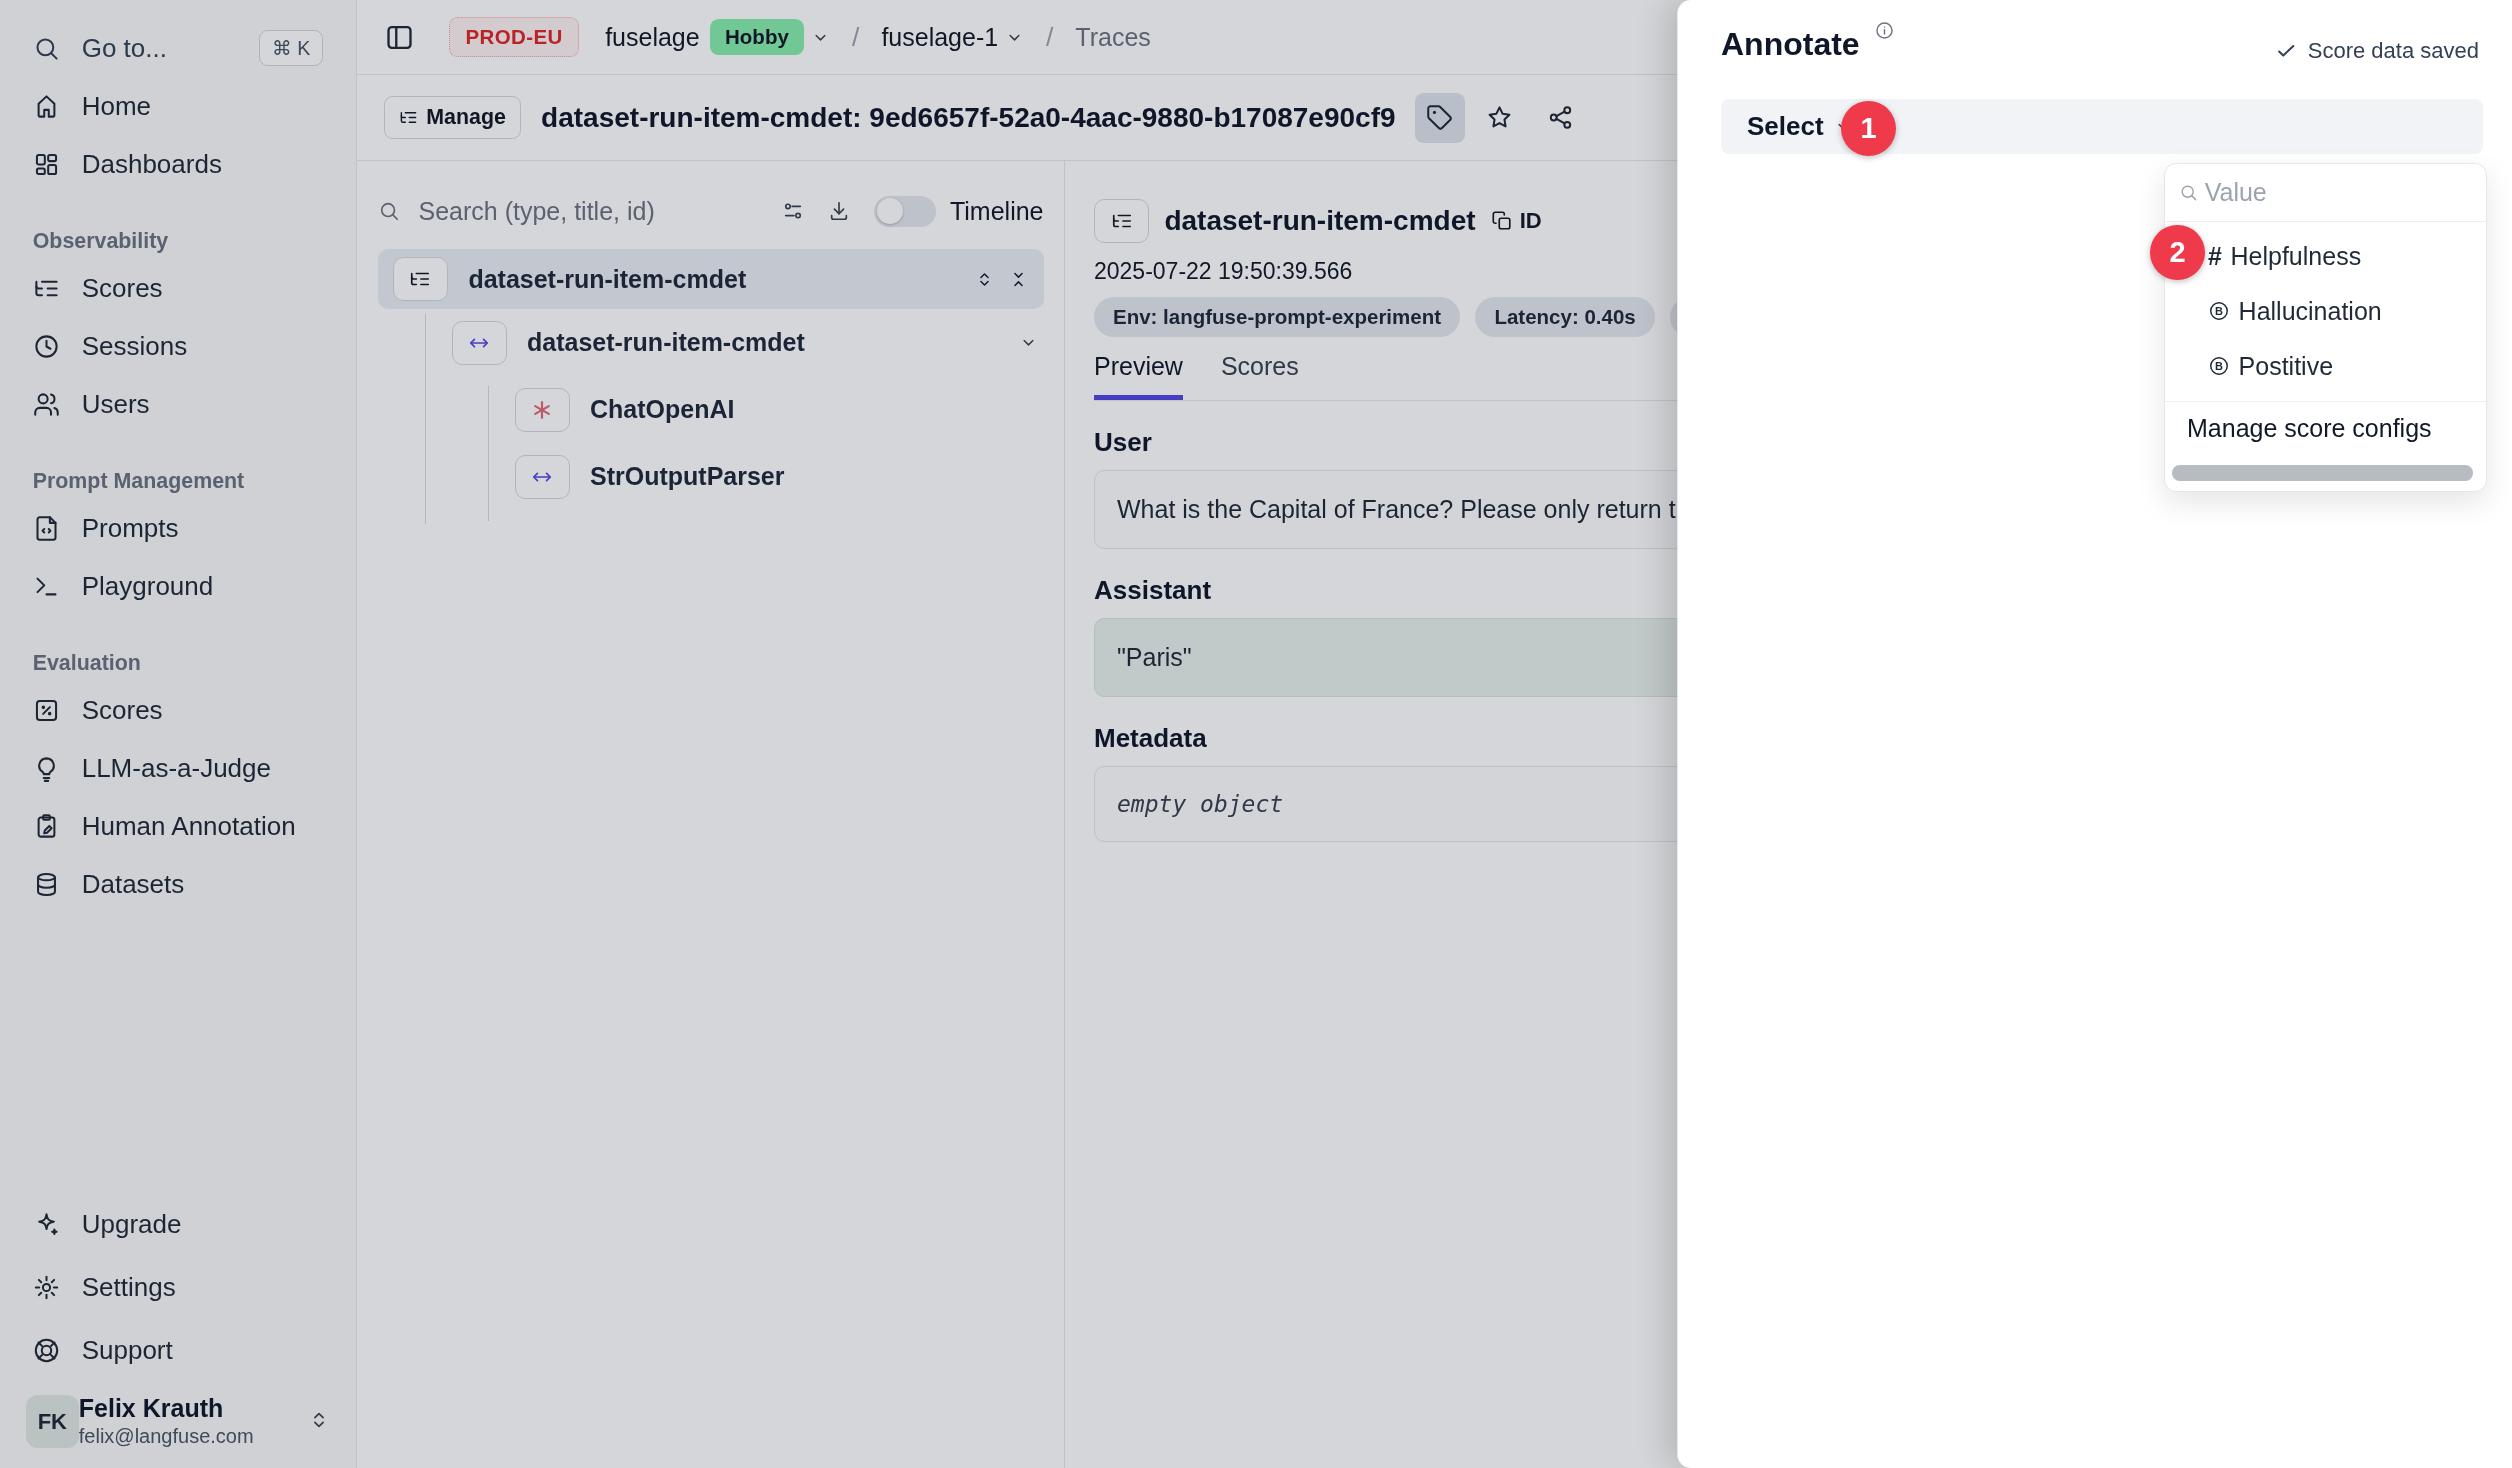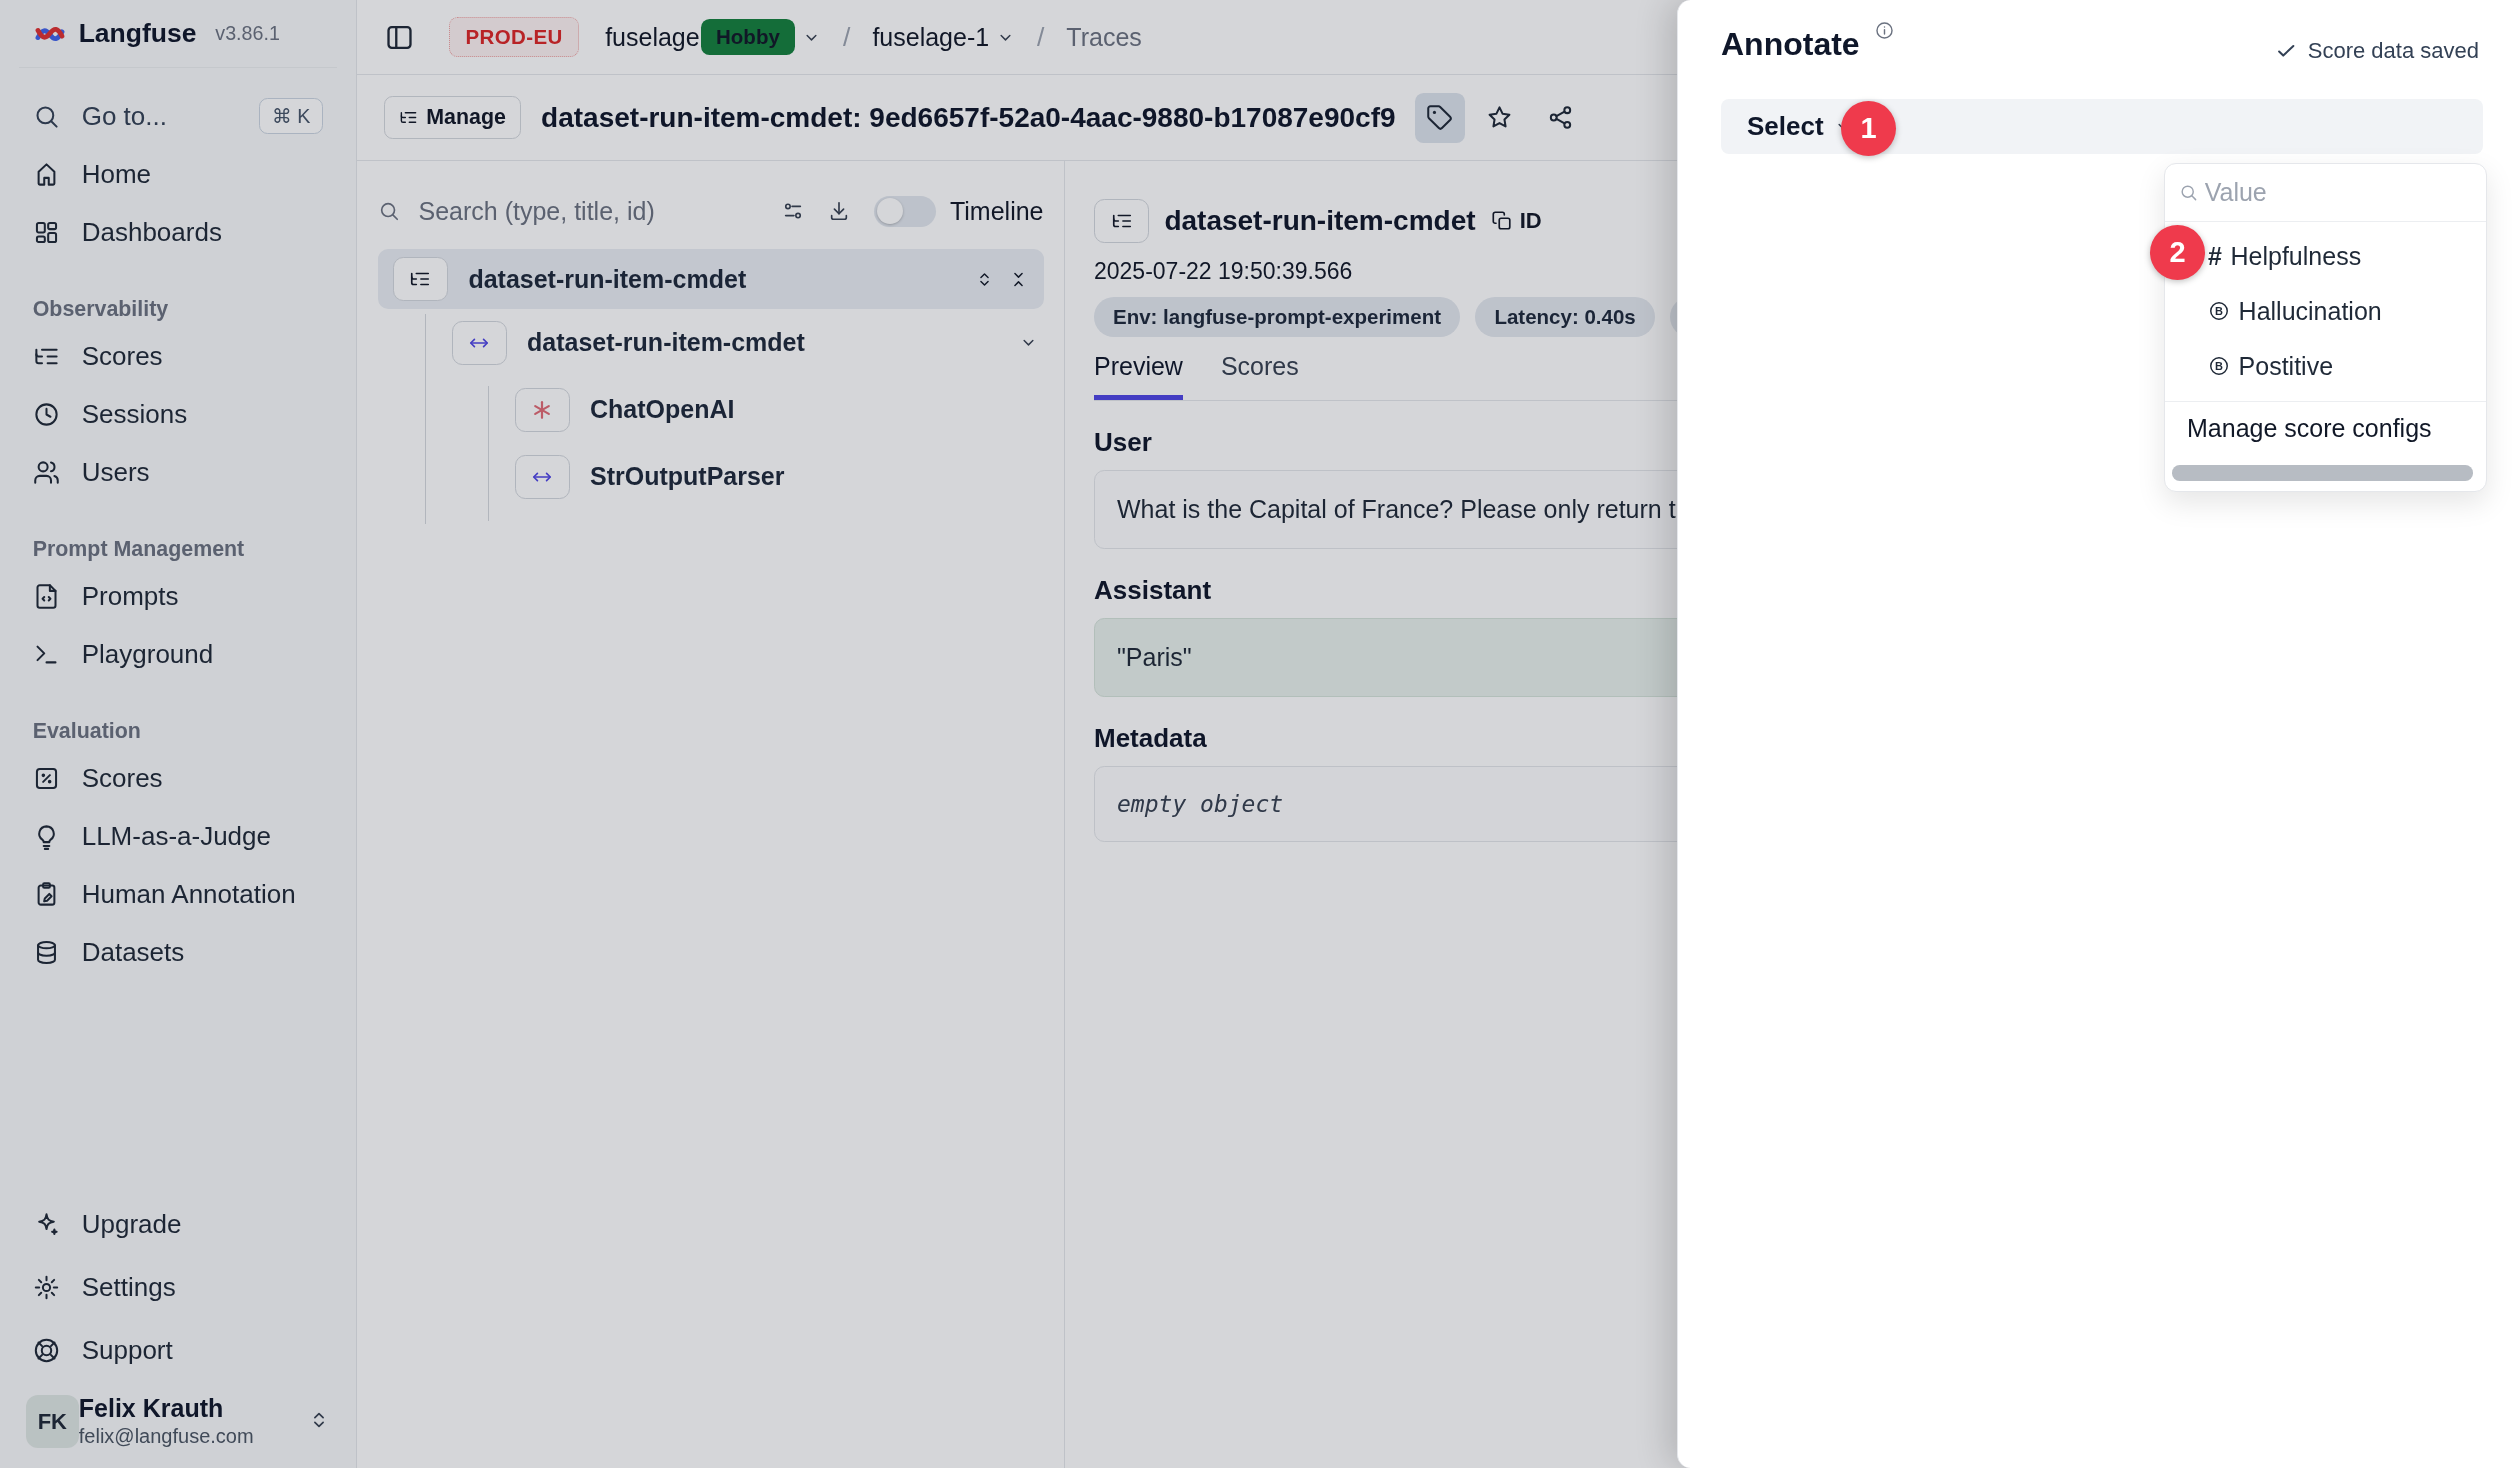--- a/index.html
+++ b/index.html
@@ -38,21 +38,21 @@
   
   .main{flex:1;display:flex;flex-direction:column;min-width:0;}
   .topbar{height:75px;border-bottom:0.9px solid #e5e7eb;display:flex;align-items:center;
           padding-left:27px;gap:0;}
   .panel-btn{color:#1f2937;display:flex;cursor:pointer;}
   .env-pill{margin-left:34px;padding:6.8px 15.4px;border-radius:8.6px;font-size:20.5px;font-weight:700;
             letter-spacing:0.4px;color:#dc2626;border:1.7px dotted rgba(220,38,38,.38);
             background:rgba(220,38,38,.06);}
   .crumb{font-size:25px;color:#111827;}
   .crumb.org{margin-left:26px;font-weight:500;}
-  .plan-pill{margin-left:1px;background:#15803d;border-radius:8.6px;padding:6px 15.4px;
+  .plan-pill{margin-left:10px;background:#86efac;border-radius:8.6px;padding:6px 15.4px;
              font-size:20.5px;font-weight:600;color:#111827;}
   .chev{color:#374151;margin-left:6.8px;display:flex;}
   .slash{margin:0 22px;color:#9ca3af;font-size:26.5px;font-weight:300;}
   .crumb.page{color:#6b7280;}
 
   .trace-bar{height:86px;border-bottom:0.9px solid #e5e7eb;display:flex;align-items:center;
              padding-left:27px;}
   .type-badge{display:flex;align-items:center;gap:8.6px;border:0.9px solid #d4d8dd;background:#fff;
               border-radius:8.6px;padding:7.7px 13.7px;font-size:21.4px;font-weight:600;color:#111827;}
   .trace-title{margin-left:20.5px;font-size:28px;font-weight:600;color:#0f172a;white-space:nowrap;}
@@ -153,28 +153,20 @@
           justify-content:center;z-index:90;box-shadow:0 1.7px 6.8px rgba(0,0,0,.25);}
   .m1{left:1841px;top:101px;}
   .m2{left:2150px;top:225px;}
 </style>
 </head>
 <body>
 
 <div class="stage">
 
   <aside class="sidebar">
-    <div class="logo-row">
-      <svg class="ic" viewBox="0 0 24 24" style="width:34px;height:34px;stroke-width:3.4;">
-        <path d="M3.5 14.5c3.2-6 5.4-6 8.5-2s5.3 4 8.5-2" stroke="#4263eb"></path>
-        <path d="M3.5 9.5c3.2 6 5.4 6 8.5 2s5.3-4 8.5 2" stroke="#e03131"></path>
-      </svg>
-      <span class="brand">Langfuse</span>
-      <span class="version">v3.86.1</span>
-    </div>
 
     <div class="nav-item goto">
       <svg class="ic" viewBox="0 0 24 24">
           <circle cx="11" cy="11" r="7"></circle>
           <path d="M16.2 16.2L21 21"></path>
         </svg>
       <span>Go to...</span>
       <span class="kbd">⌘ K</span>
     </div>
 

